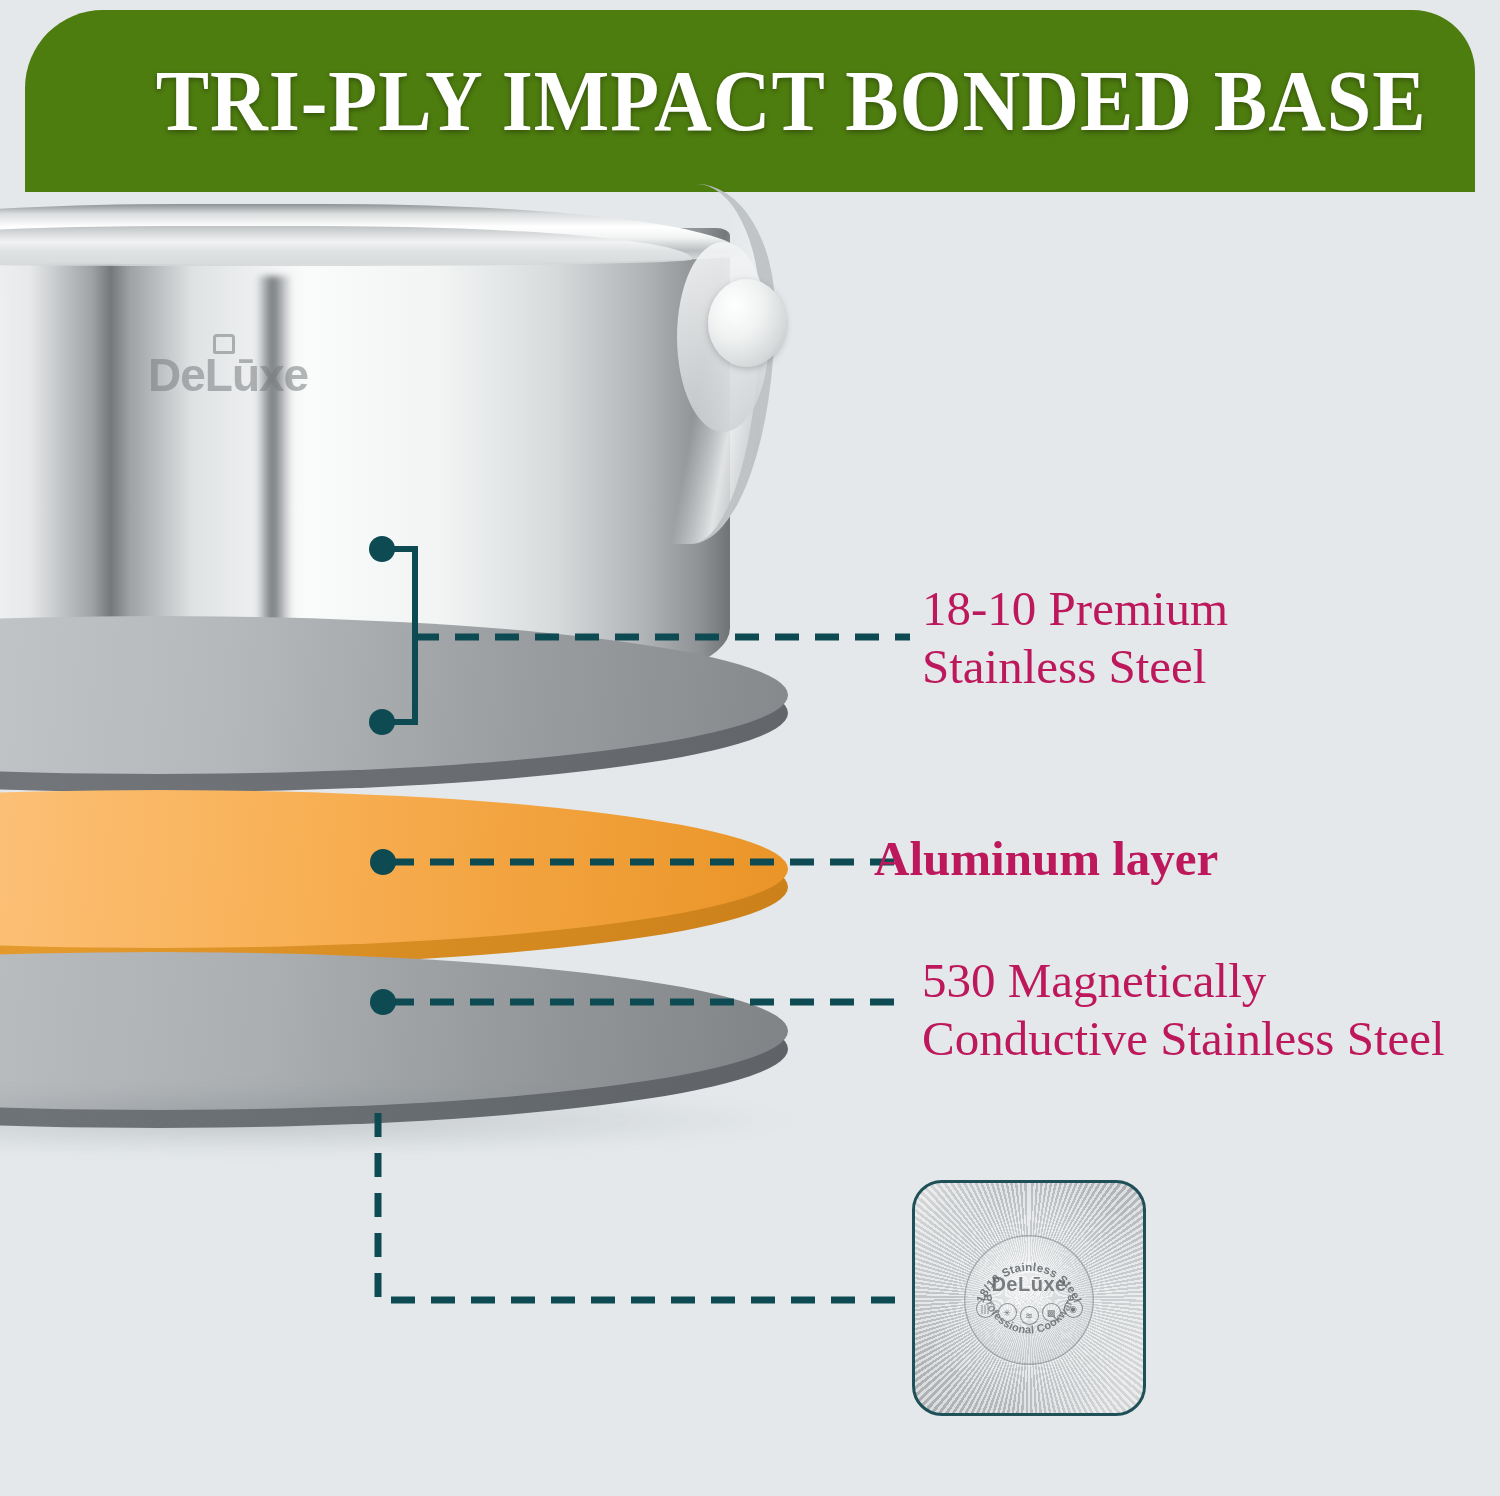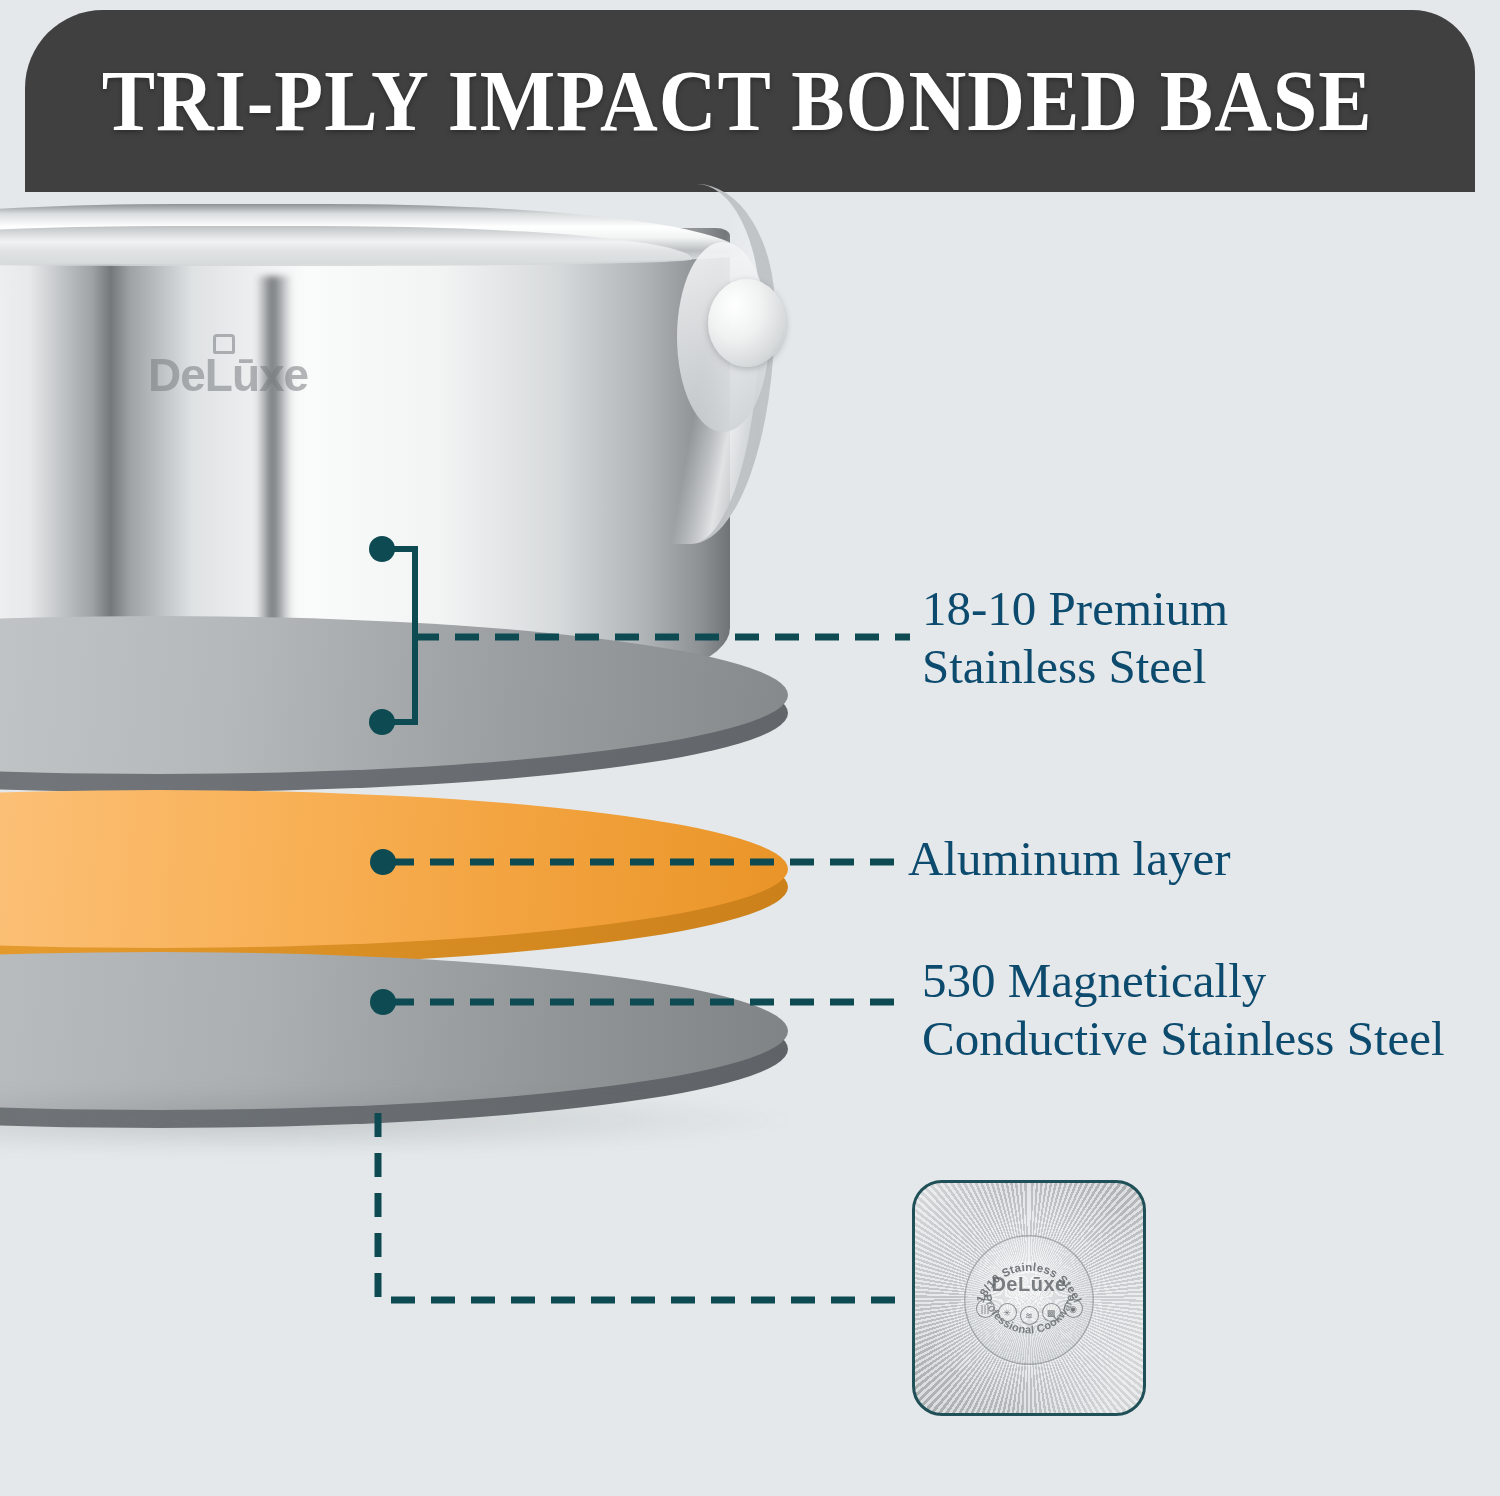--- a/index.html
+++ b/index.html
@@ -8,24 +8,24 @@
     background:#e4e8ea;
     font-family:"Liberation Serif", serif;
     overflow:hidden;
     position:relative;
   }
   .stage { position:absolute; inset:0; width:1500px; height:1496px; overflow:hidden; }
 
   
   .banner{
     position:absolute; left:25px; top:10px; width:1450px; height:182px;
-    background:#404040;
+    background:#4d7c0f;
     border-top-left-radius:78px;
     border-top-right-radius:62px;
-    display:flex; align-items:center; justify-content:flex-start;
+    display:flex; align-items:center; justify-content:flex-end;
     overflow:hidden;
   }
   .banner-title{
     color:#ffffff;
     font-family:"Liberation Serif", serif;
     font-size:86px;
     font-weight:700;
     letter-spacing:1px;
     transform:scaleX(0.93);
     white-space:nowrap;
@@ -152,29 +152,29 @@
   #disc-430 .rim{
     background:linear-gradient(95deg,#5d6164 0%,#6f7377 40%,#5f6367 100%);
   }
 
   
   .leader-svg{ position:absolute; left:0; top:0; width:1500px; height:1496px; pointer-events:none; }
 
   
   .label{
     position:absolute;
-    color:#0c4a6e;
+    color:#be185d;
     font-family:"Liberation Serif", serif;
     font-size:49px;
     line-height:1.18;
     font-weight:400;
     white-space:pre-line;
   }
   #label-steel{ left:922px; top:580px; }
-  #label-alu  { left:908px; top:830px; }
+  #label-alu  { left:874px; top:830px;font-weight:bold; }
   #label-430  { left:922px; top:952px; }
 
   
   .badge{
     position:absolute; left:912px; top:1180px; width:234px; height:236px;
     border:3px solid #1f4f57; border-radius:30px;
     overflow:hidden;
     background:
       repeating-conic-gradient(from 0deg at 50% 50%,
         rgba(255,255,255,.55) 0deg 1.1deg,

